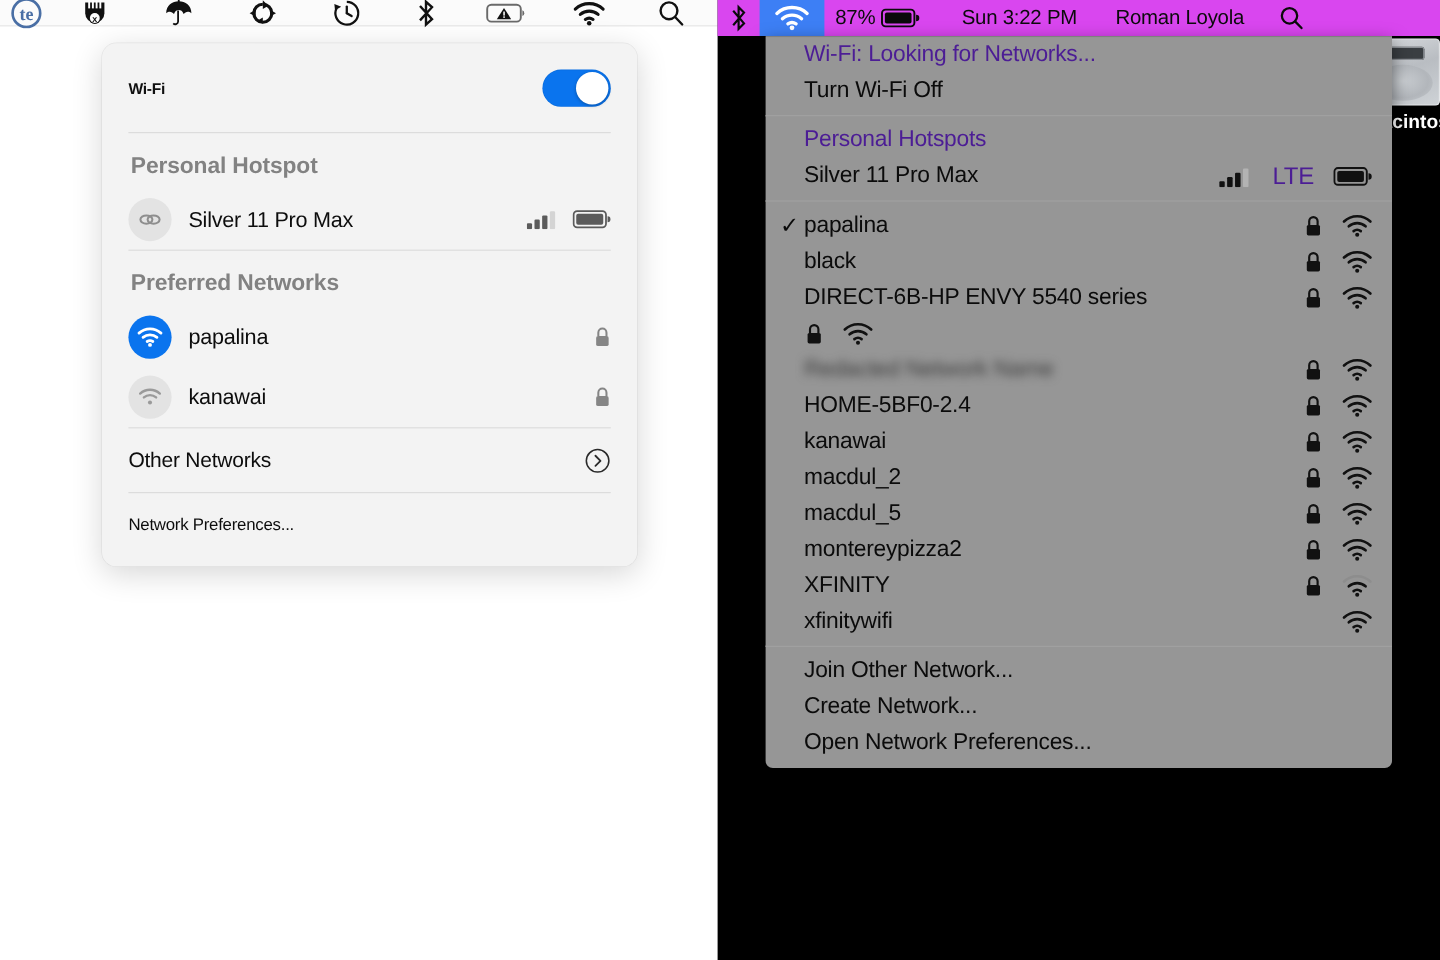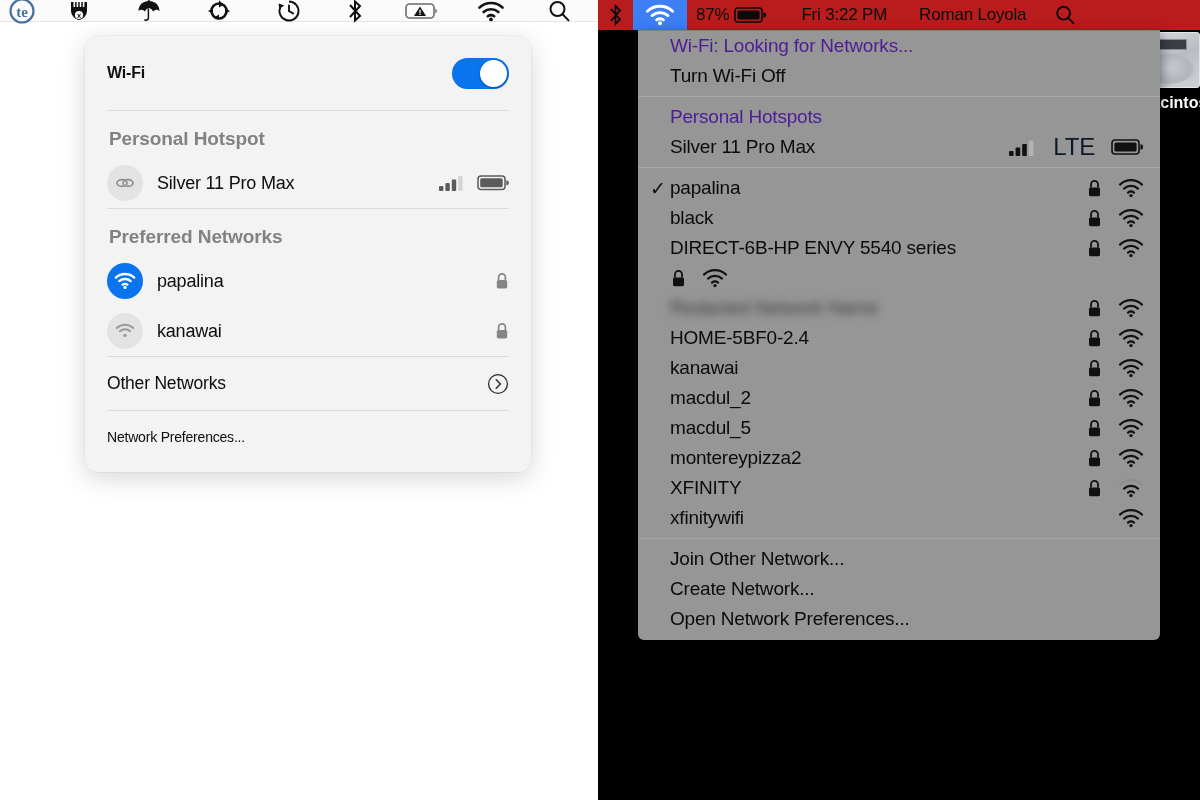--- a/index.html
+++ b/index.html
@@ -32,21 +32,21 @@
     position: absolute; left: 85px; top: 36px; width: 446px; height: 436px;
     background: #f3f3f3;
     border-radius: 12px;
     box-shadow: 0 6px 26px rgba(0,0,0,0.16), 0 0 0 0.5px rgba(0,0,0,0.07);
     padding: 0 22px;
   }
   .wf-row-header {
     height: 74px; display: flex; align-items: center; justify-content: space-between;
   }
   .wf-title {
-    font-size: 16px; font-weight: bold; color: #101010; letter-spacing: -0.2px;
+    font-size: 13px; font-weight: bold; color: #101010; letter-spacing: -0.2px;
   }
   .wf-toggle {
     width: 57px; height: 31px; border-radius: 16px; background: #0a74ee;
     position: relative; flex: 0 0 auto;
     box-shadow: inset 0 0 0 0.5px rgba(0,0,0,0.08);
   }
   .wf-toggle .knob {
     position: absolute; right: 2px; top: 2px; width: 27px; height: 27px;
     border-radius: 50%; background: #fff;
     box-shadow: 0 1px 3px rgba(0,0,0,0.3);
@@ -76,21 +76,21 @@
   .wf-prefs { display:flex; align-items:center; height: 52px; }
   .wf-prefs-label { font-size: 14px; color: #0d0d0d; letter-spacing: -0.2px; }
 
   
   .right-pane {
     position: absolute; left: 598px; top: 0; width: 602px; height: 800px;
     background: #000000;
   }
   .right-menubar {
     position: absolute; left: 0; top: 0; width: 602px; height: 30px;
-    background: #b91c1c;
+    background: #d946ef;
     display: flex; align-items: center;
   }
   .rm-cell {
     height: 30px; display: flex; align-items: center; gap: 5px;
     padding: 0 9px; color: #0a0a0a; font-size: 17px;
   }
   .rm-cell.selected { background: #3d7ff5; color: #ffffff; }
   .rm-text { font-size: 17px; color: #0b0b0b; letter-spacing: -0.2px; }
 
   .desktop-icon {
@@ -126,21 +126,21 @@
     border-top: 1px solid #7f7f7f;
   }
   .mi {
     display: flex; align-items: center; height: 30px;
     padding: 0 16px 0 12px; color: #0b0b0b; font-size: 19px; letter-spacing: -0.2px;
   }
   .mi.dim { color: #4c1d95; }
   .mi .tick { width: 20px; flex: 0 0 auto; font-size: 19px; line-height: 1; }
   .mi .label { flex: 1 1 auto; white-space: nowrap; }
   .mi .trail { display: flex; align-items: center; gap: 16px; flex: 0 0 auto; }
-  .mi .lte { font-size: 24px; color: #0f172a; }
+  .mi .lte { font-size: 20px; color: #4c1d95; }
   .msep { height: 1px; background: #888888; margin: 5px 0; border-top: 1px solid #a6a6a6; }
   .blurred {
     filter: blur(4px);
     color: #3d3d3d;
   }
   .lock-slot { width: 16px; display:flex; justify-content:center; }
   .wifi-slot { width: 26px; display:flex; justify-content:center; }
   svg { display:block; }
 </style>
 </head>
@@ -352,21 +352,21 @@
         <span class="rm-text">87%</span>
         <span>
           <svg width="33" height="18" viewBox="0 0 33 18">
             <rect x="1" y="2" width="27" height="14" rx="3" fill="none" stroke="#0a0a0a" stroke-width="1.6"></rect>
             <rect x="3.4" y="4.4" width="22.2" height="9.2" rx="1.6" fill="#0a0a0a"></rect>
             <path d="M29.4 6.3 v5.4 a2.7 2.7 0 0 0 0-5.4" fill="#0a0a0a"></path>
           </svg>
         </span>
       </div>
       <div class="rm-cell" style="margin-left:16px">
-        <span class="rm-text">Fri 3:22 PM</span>
+        <span class="rm-text">Sun 3:22 PM</span>
       </div>
       <div class="rm-cell" style="margin-left:14px">
         <span class="rm-text">Roman Loyola</span>
       </div>
       <div class="rm-cell" style="margin-left:10px">
         <svg width="22" height="22" viewBox="0 0 22 22">
           <circle cx="9.6" cy="9.2" r="6.4" fill="none" stroke="#0a0a0a" stroke-width="1.9"></circle>
           <line x1="14.2" y1="13.8" x2="19.6" y2="19.4" stroke="#0a0a0a" stroke-width="1.9" stroke-linecap="round"></line>
         </svg>
       </div>

